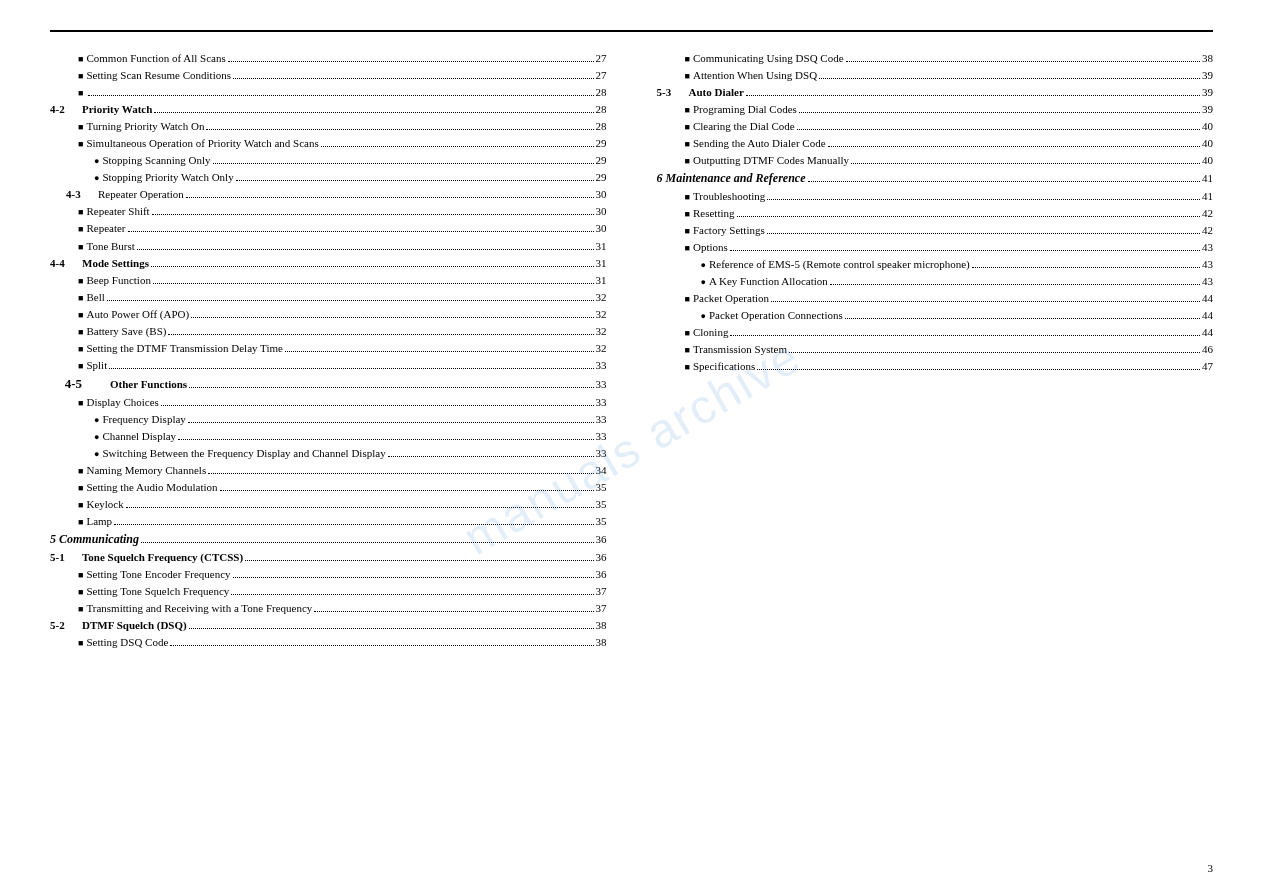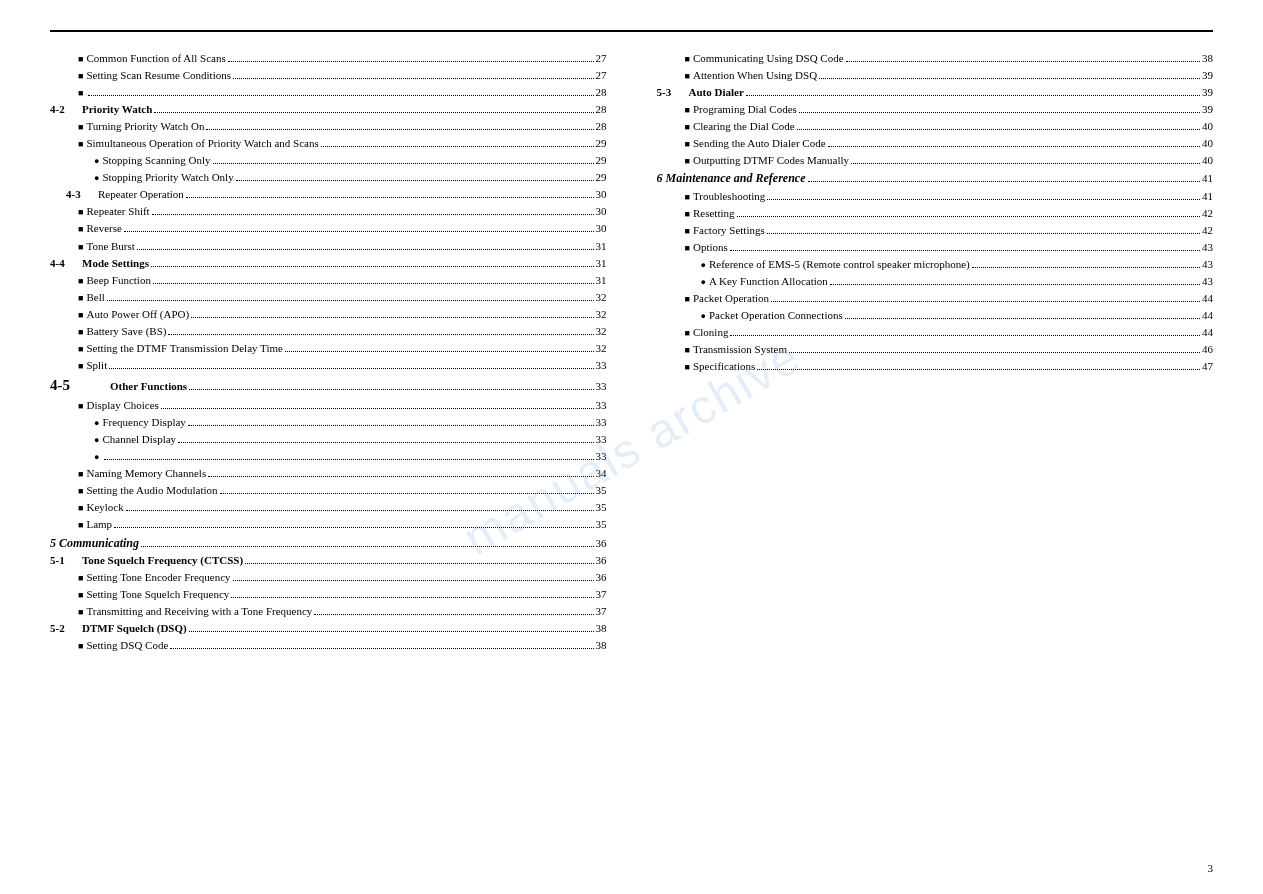--- a/index.html
+++ b/index.html
@@ -147,21 +147,21 @@
         <div class="toc-entry">
           <span style="display: inline-block; min-width: 28px;"></span>
           <span style="font-size: 9px; margin-right: 3px;">■</span>
           <span>Repeater Shift</span>
           <span class="leader"></span>
           <span class="page-num">30</span>
         </div>
         <div class="toc-entry">
           <span style="display: inline-block; min-width: 28px;"></span>
           <span style="font-size: 9px; margin-right: 3px;">■</span>
-          <span>Reverse</span>
+          <span>Repeater</span>
           <span class="leader"></span>
           <span class="page-num">30</span>
         </div>
         <div class="toc-entry">
           <span style="display: inline-block; min-width: 28px;"></span>
           <span style="font-size: 9px; margin-right: 3px;">■</span>
           <span>Tone Burst</span>
           <span class="leader"></span>
           <span class="page-num">31</span>
         </div>
@@ -207,21 +207,21 @@
           <span class="page-num">32</span>
         </div>
         <div class="toc-entry">
           <span style="display: inline-block; min-width: 28px;"></span>
           <span style="font-size: 9px; margin-right: 3px;">■</span>
           <span>Split</span>
           <span class="leader"></span>
           <span class="page-num">33</span>
         </div>
         <div class="toc-entry">
-          <span style="font-weight: bold; min-width: 32px; display: inline-block; font-size: 15px;">4-5</span>
+          <span style="font-weight: bold; min-width: 32px; display: inline-block; font-size: 13px; text-align: right;">4-5</span>
           <span style="font-weight: bold; margin-left: 28px;">Other Functions</span>
           <span class="leader"></span>
           <span class="page-num">33</span>
         </div>
         <div class="toc-entry">
           <span style="display: inline-block; min-width: 28px;"></span>
           <span style="font-size: 9px; margin-right: 3px;">■</span>
           <span>Display Choices</span>
           <span class="leader"></span>
           <span class="page-num">33</span>
@@ -236,20 +236,21 @@
         <div class="toc-entry">
           <span style="display: inline-block; min-width: 44px;"></span>
           <span style="font-size: 9px; margin-right: 3px;">●</span>
           <span>Channel Display</span>
           <span class="leader"></span>
           <span class="page-num">33</span>
         </div>
         <div class="toc-entry">
           <span style="display: inline-block; min-width: 44px;"></span>
           <span style="font-size: 9px; margin-right: 3px;">●</span>
+          <span>Switching Between the Frequency Display and Channel Display</span>
           <span class="leader"></span>
           <span class="page-num">33</span>
         </div>
         <div class="toc-entry">
           <span style="display: inline-block; min-width: 28px;"></span>
           <span style="font-size: 9px; margin-right: 3px;">■</span>
           <span>Naming Memory Channels</span>
           <span class="leader"></span>
           <span class="page-num">34</span>
         </div>

